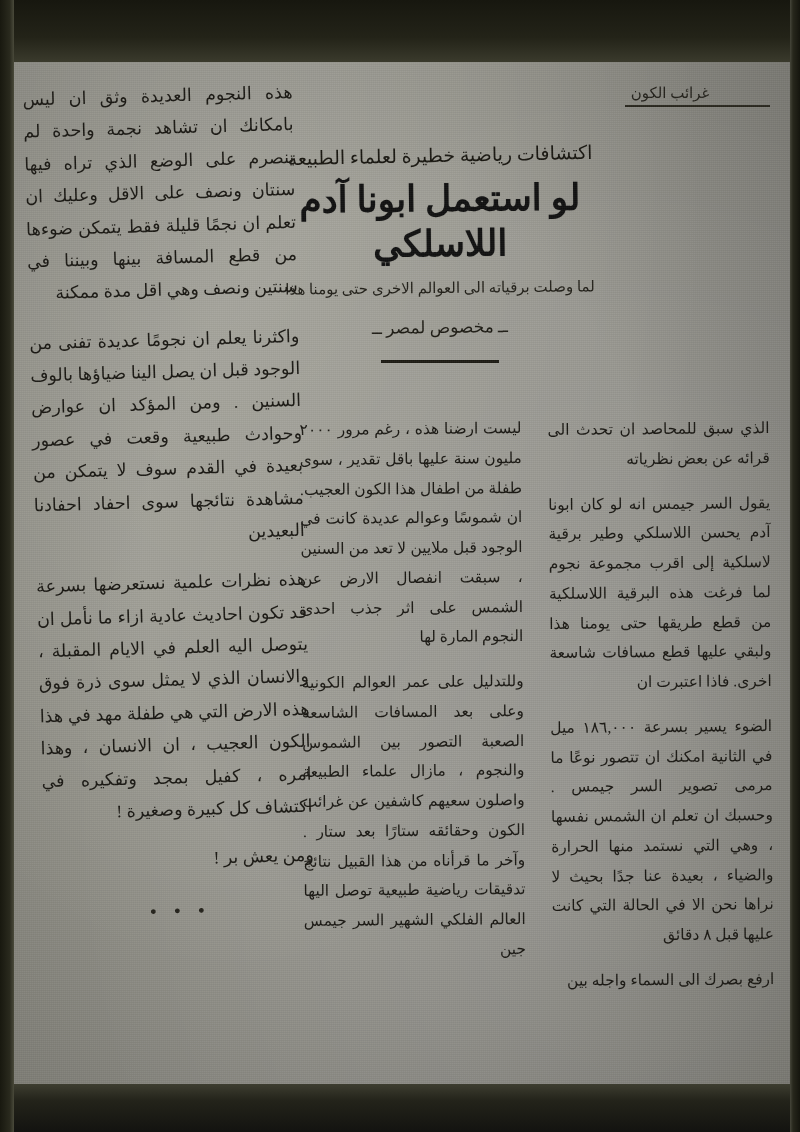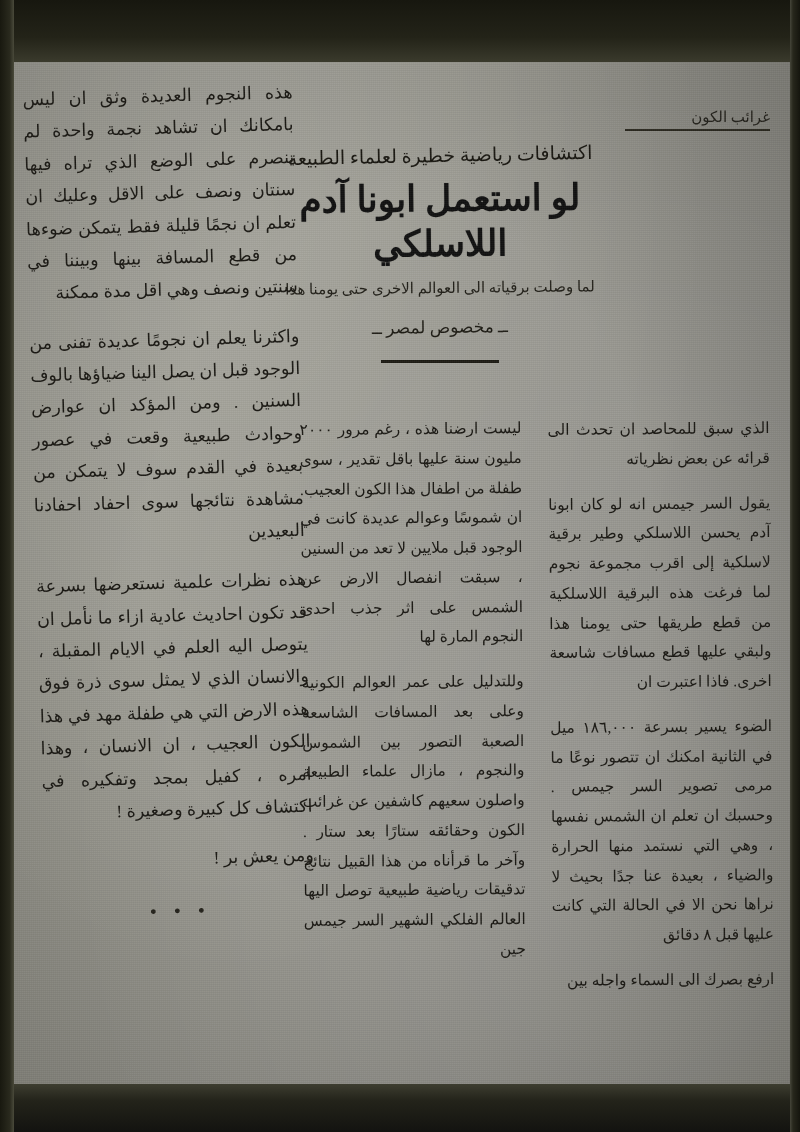--- a/index.html
+++ b/index.html
@@ -58,22 +58,21 @@
     width: 776px; height: 1022px;
     color: #1b1b16;
   }
 
   
   .running-head {
     position: absolute;
     right: 20px;
     top: 22px;
     width: 200px;
-    text-align: right;
-    margin-top: 24px;
+    text-align: center;
   }
   .running-head .rh-text {
     font-size: 15px;
     letter-spacing: .5px;
     color: #211f19;
     padding-bottom: 3px;
   }
   .running-head .rh-rule {
     height: 2px;
     background: #2a281f;

